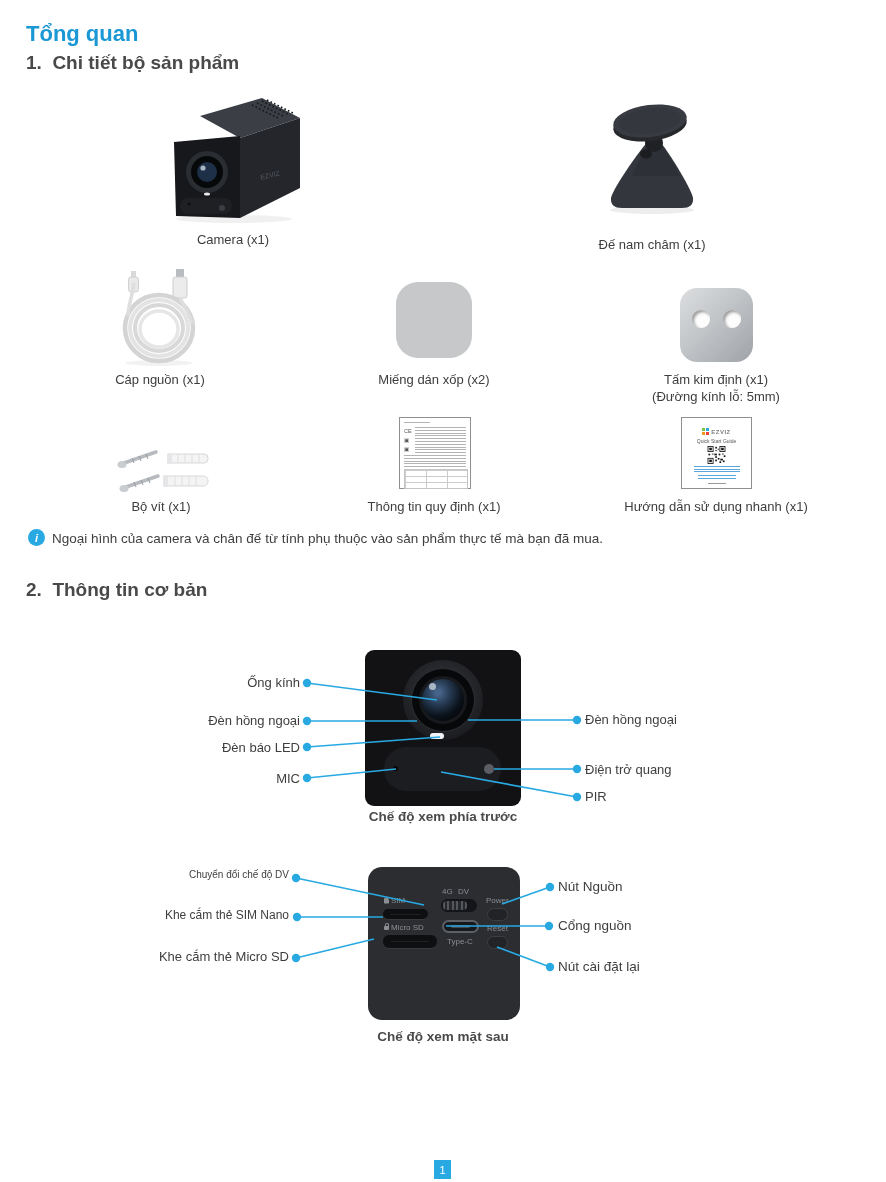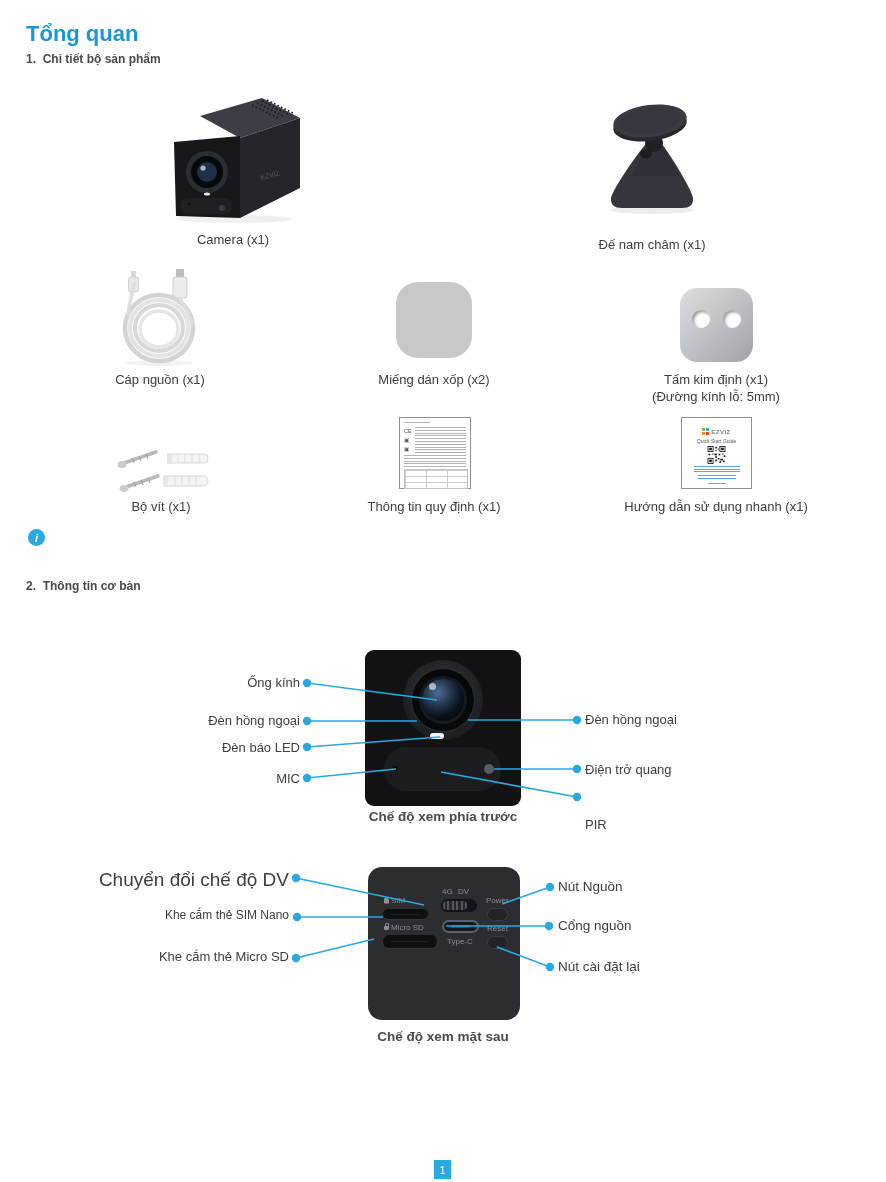--- a/index.html
+++ b/index.html
@@ -1,19 +1,19 @@
 <!DOCTYPE html>
 <html><head>
 <meta charset="utf-8">
 <style>
   html,body{margin:0;padding:0;background:#ffffff;}
   .page{position:relative;width:886px;height:1182px;background:#fff;overflow:hidden;
         font-family:"Liberation Sans","DejaVu Sans",sans-serif;color:#3d3d3d;}
   h1.title{position:absolute;left:26px;top:21px;margin:0;font-size:22px;font-weight:bold;color:#1a97d5;}
-  h2.sec{position:absolute;left:26px;margin:0;font-size:12px;font-weight:bold;color:#494949;}
+  h2.sec{position:absolute;left:26px;margin:0;font-size:19px;font-weight:bold;color:#494949;}
   .plabel{position:absolute;transform:translateX(-50%);font-size:13px;color:#3d3d3d;white-space:nowrap;text-align:center;}
   .note-icon{position:absolute;left:28px;top:529px;width:17px;height:17px;border-radius:50%;background:#29a9e2;
              color:#fff;font-size:11px;font-weight:bold;font-style:italic;display:flex;align-items:center;justify-content:center;}
   .note-text{position:absolute;left:52px;top:531px;font-size:13.5px;color:#3e3e3e;}
   
   .fig{position:absolute;}
   .foam{background:#c6c8ca;border-radius:22px;}
   .plate{background:linear-gradient(135deg,#dcdee0 0%,#c2c5c8 45%,#9fa3a7 100%);border-radius:17px;}
   .plate .hole{position:absolute;width:18px;height:18px;border-radius:50%;background:#fdfdfd;
                box-shadow:inset 2px 2px 3px rgba(0,0,0,.38), inset -1px -1px 1px rgba(255,255,255,.8);}
@@ -234,20 +234,21 @@
   <div class="plabel" style="left:652px;top:237px;">Đế nam châm  (x1)</div>
   <div class="plabel" style="left:160px;top:372px;">Cáp nguồn (x1)</div>
   <div class="plabel" style="left:434px;top:372px;">Miếng dán xốp (x2)</div>
   <div class="plabel" style="left:716px;top:372px;">Tấm kim định (x1)</div>
   <div class="plabel" style="left:716px;top:389px;">(Đường kính lỗ: 5mm)</div>
   <div class="plabel" style="left:161px;top:499px;">Bộ vít (x1)</div>
   <div class="plabel" style="left:434px;top:499px;">Thông tin quy định (x1)</div>
   <div class="plabel" style="left:716px;top:499px;">Hướng dẫn sử dụng nhanh (x1)</div>
 
   <div class="note-icon">i</div>
+  <div class="note-text">Ngoại hình của camera và chân đế từ tính phụ thuộc vào sản phẩm thực tế mà bạn đã mua.</div>
 
   <h2 class="sec" style="top:579px;text-align:right;">2.&nbsp; Thông tin cơ bản</h2>
 
   <div class="frontcam">
     <div class="lens-wrap">
       <div class="lens-mid"></div>
       <div class="lens-glass"></div>
       <div class="lens-hl"></div>
     </div>
     <div class="led"></div>
@@ -276,21 +277,21 @@
         <circle cx="577" cy="152" r="4.2"></circle>
     </g>
   </svg>
 
   <div class="dlabel r" style="right:586px;top:675px;">Ống kính</div>
   <div class="dlabel r" style="right:586px;top:713px;">Đèn hồng ngoại</div>
   <div class="dlabel r" style="right:586px;top:740px;">Đèn báo LED</div>
   <div class="dlabel r" style="right:586px;top:771px;">MIC</div>
   <div class="dlabel" style="left:585px;top:712px;">Đèn hồng ngoại</div>
   <div class="dlabel" style="left:585px;top:762px;">Điện trở quang</div>
-  <div class="dlabel" style="left:585px;top:789px;margin-top:28px;">PIR</div>
+  <div class="dlabel" style="left:585px;top:789px;">PIR</div>
   <div class="caption" style="top:809px;">Chế độ xem phía trước</div>
 
   <div class="backcam">
     <div class="devtext" style="left:74px;top:20px;">4G</div>
     <div class="devtext" style="left:90px;top:20px;">DV</div>
     <div class="slider">
         <div class="thumb"></div>
       </div>
     <div class="devtext" style="left:16px;top:29px;">
         <span class="simicon"></span>
@@ -322,21 +323,21 @@
     <g fill="#29a9e2">
       <circle cx="296" cy="23" r="4.2"></circle>
         <circle cx="297" cy="62" r="4.2"></circle>
         <circle cx="296" cy="103" r="4.2"></circle>
       <circle cx="550" cy="32" r="4.2"></circle>
         <circle cx="549" cy="71" r="4.2"></circle>
         <circle cx="550" cy="112" r="4.2"></circle>
     </g>
   </svg>
 
-  <div class="dlabel r" style="right:597px;top:869px;font-size:19px;">Chuyển đổi chế độ DV</div>
+  <div class="dlabel r" style="right:597px;top:869px;font-size:10px;">Chuyển đổi chế độ DV</div>
   <div class="dlabel r" style="right:597px;top:908px;font-size:12px;">Khe cắm thẻ SIM Nano</div>
   <div class="dlabel r" style="right:597px;top:949px;font-size:13px;">Khe cắm thẻ Micro SD</div>
   <div class="dlabel" style="left:558px;top:879px;font-size:13.5px;">Nút Nguồn</div>
   <div class="dlabel" style="left:558px;top:918px;font-size:13.5px;">Cổng nguồn</div>
   <div class="dlabel" style="left:558px;top:959px;font-size:13.5px;">Nút cài đặt lại</div>
   <div class="caption" style="top:1029px;">Chế độ xem mặt sau</div>
 
   <div class="footer-page">1</div>
 </div>
 

